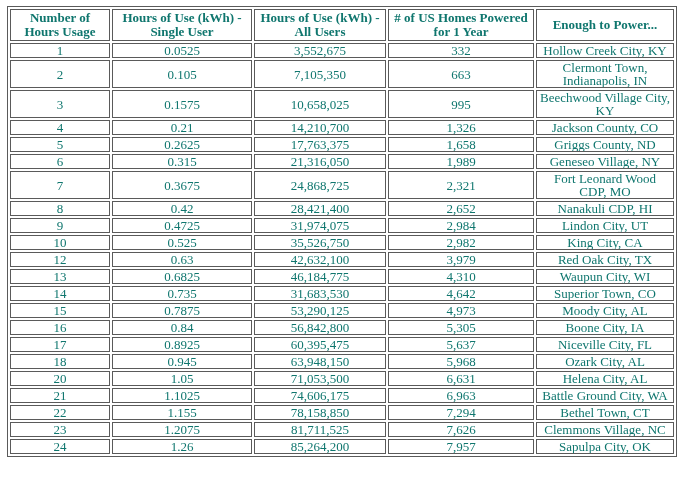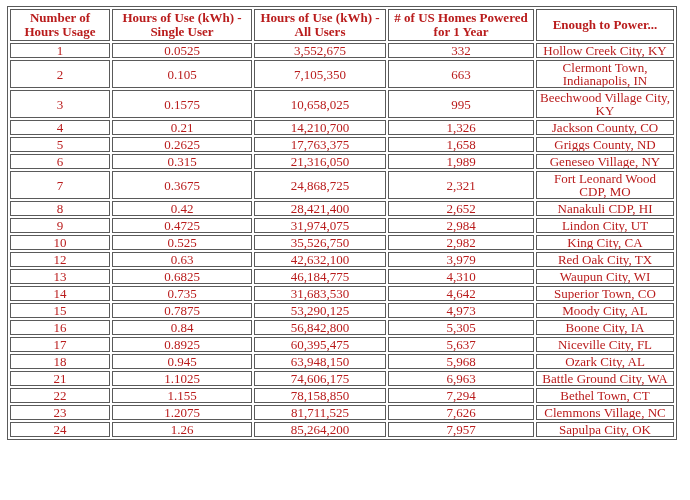--- a/index.html
+++ b/index.html
@@ -7,21 +7,21 @@
     padding: 0;
     background: #ffffff;
   }
   .page {
     width: 690px;
     height: 500px;
     box-sizing: border-box;
     padding: 6px 5px 3px 7px;
     background: #ffffff;
     font-family: "Liberation Serif", "DejaVu Serif", serif;
-    color: #b91c1c;
+    color: #0f766e;
     overflow: hidden;
   }
   table.data-table {
     border-collapse: separate;
     border-spacing: 2px;
     border: 1px solid #5a5a5a;
     table-layout: fixed;
     background: #ffffff;
   }
   table.data-table th,
@@ -185,20 +185,27 @@
           <td>Niceville City, FL</td>
         </tr>
         <tr>
           <td>18</td>
           <td>0.945</td>
           <td>63,948,150</td>
           <td>5,968</td>
           <td>Ozark City, AL</td>
         </tr>
         <tr>
+          <td>20</td>
+          <td>1.05</td>
+          <td>71,053,500</td>
+          <td>6,631</td>
+          <td>Helena City, AL</td>
+        </tr>
+        <tr>
           <td>21</td>
           <td>1.1025</td>
           <td>74,606,175</td>
           <td>6,963</td>
           <td>Battle Ground City, WA</td>
         </tr>
         <tr>
           <td>22</td>
           <td>1.155</td>
           <td>78,158,850</td>

